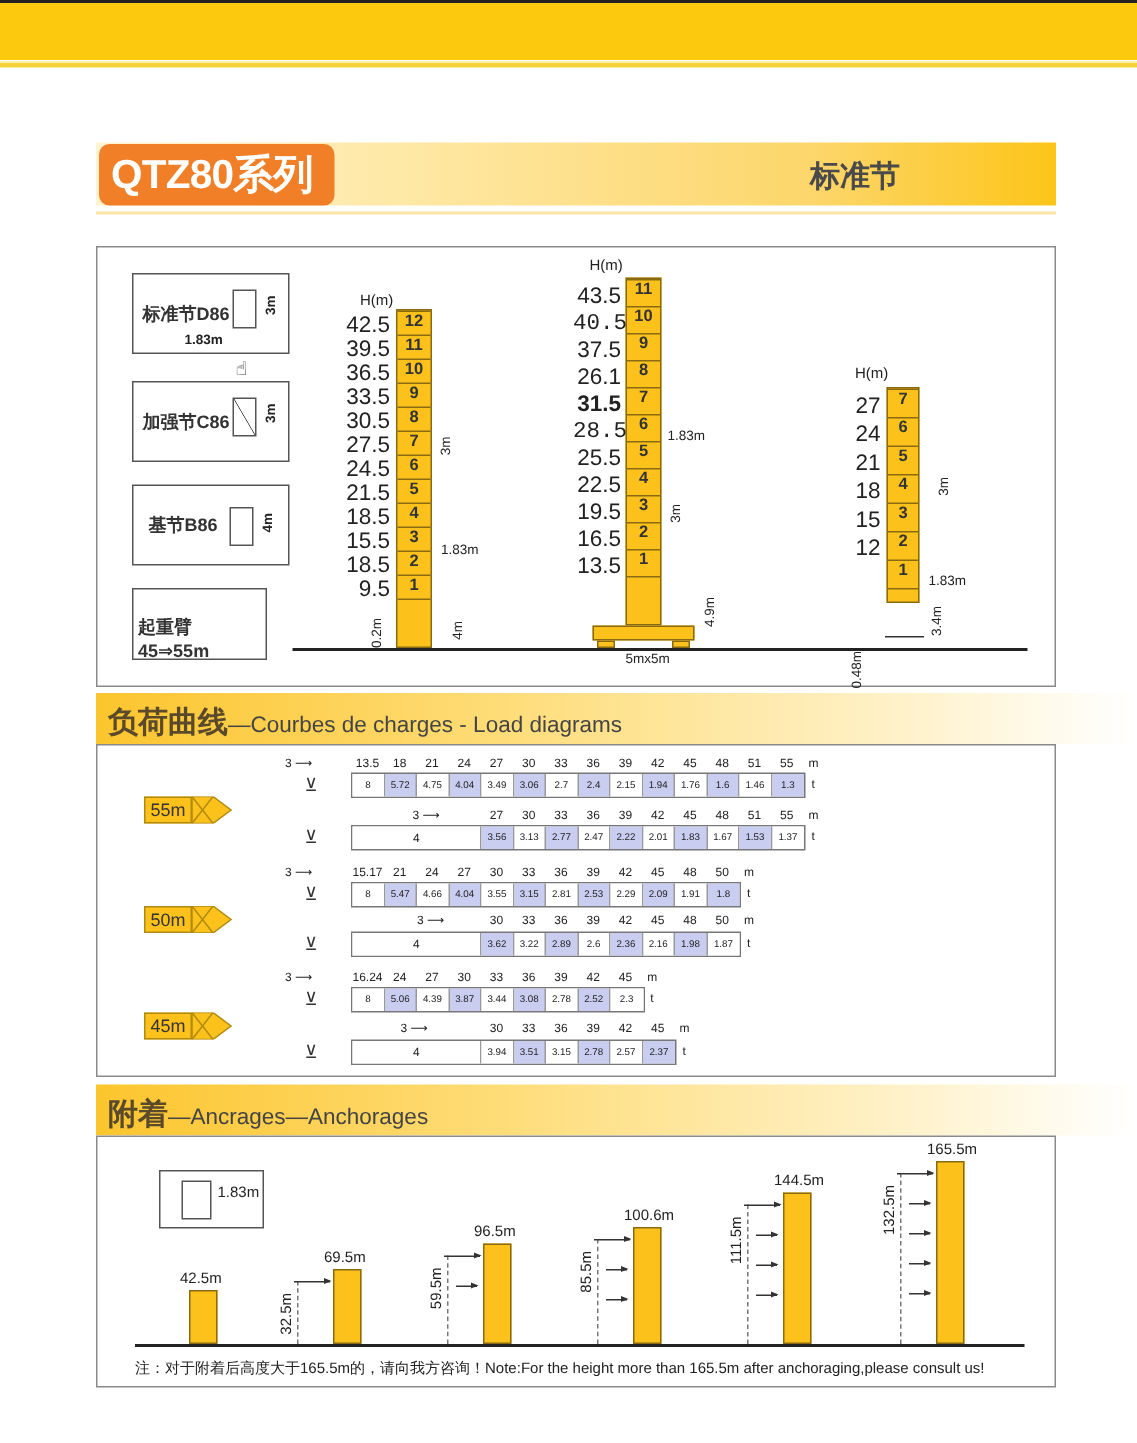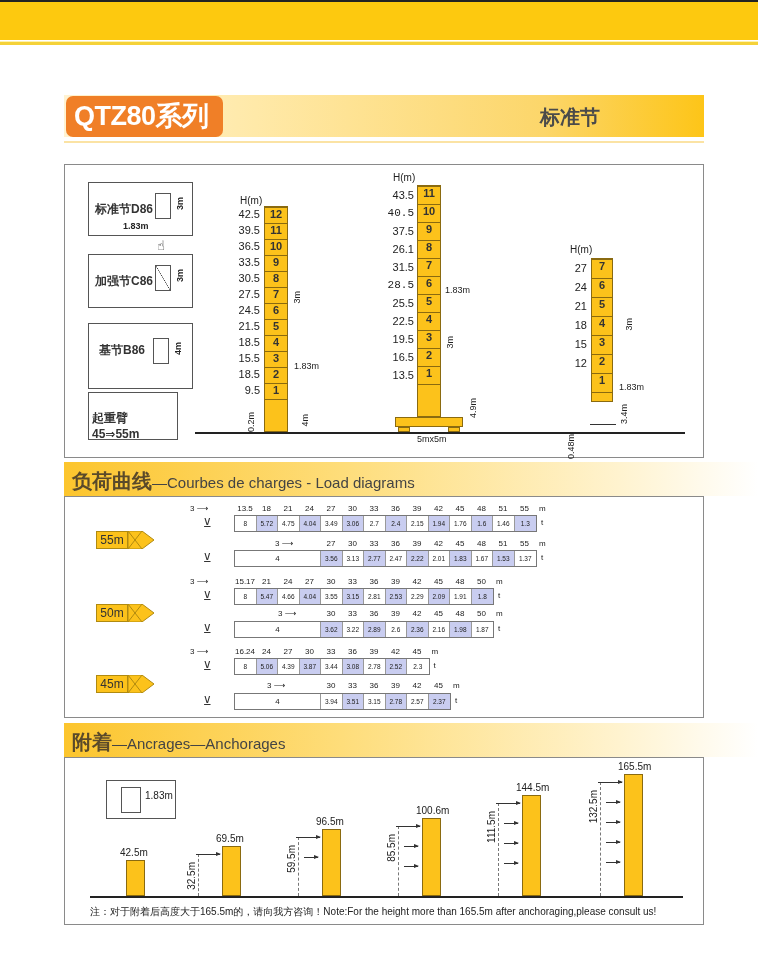--- a/index.html
+++ b/index.html
@@ -34,21 +34,21 @@
   .leg-box .lbl { position: absolute; }
   .sq { position: absolute; border: 1px solid #555; background: #fff; }
   .dim { position: absolute; font-size: 9px; color: #222; }
   .vert { writing-mode: vertical-rl; transform: rotate(180deg); }
   .dash-v { position: absolute; border-left: 1px dashed #777; width: 0; }
   .solid-h { position: absolute; border-top: 1px solid #333; height: 0; }
 
   
   .tower { position: absolute; background: #fcc21b; border: 1px solid #8a6a10; }
   .seg { position: absolute; left: 0; width: 100%; border-top: 1px solid #8a6a10; color: #333; font-size: 11px; font-weight: bold; text-align: center; }
-  .hlabel { position: absolute; font-size: 11px; color: #222; text-align: right; width: 32px; }
+  .hlabel { position: absolute; font-size: 15px; color: #222; text-align: right; width: 32px; }
   .hm-title { position: absolute; font-size: 10px; color: #222; }
   .ground { position: absolute; height: 2px; background: #222; }
 
   
   .row-head { position: absolute; font-size: 8px; color: #222; white-space: nowrap; }
   .hdr-cell { position: absolute; font-size: 8px; text-align: center; width: 24px; }
   .tbl { position: absolute; display: flex; border: 1px solid #777; height: 17px; }
   .cell { width: 21px; border-right: 1px solid #999; font-size: 6.5px; line-height: 15px; text-align: center; background: #fff; }
   .cell:last-child { border-right: none; }
   .cell.hl { background: #c9cdf0; }
@@ -85,21 +85,21 @@
   <span class="dim" style="left:34px;top:38px;">1.83m</span>
 </div>
 <div class="cursor">☝</div>
 
 <div class="leg-box" style="left:88px;top:254px;width:105px;height:54px;">
   <span class="lbl" style="left:6px;top:18px;">加强节C86</span>
   <div class="sq" style="left:66px;top:10px;width:16px;height:26px;background:linear-gradient(to top right,#fff 48%,#333 50%,#fff 52%);"></div>
   <span class="dim vert" style="left:86px;top:14px;">3m</span>
 </div>
 
-<div class="leg-box" style="left:88px;top:323px;width:105px;height:66px;">
+<div class="leg-box" style="left:88px;top:323px;width:105px;height:54px;">
   <span class="lbl" style="left:10px;top:18px;">基节B86</span>
   <div class="sq" style="left:64px;top:14px;width:16px;height:26px;"></div>
   <span class="dim vert" style="left:84px;top:18px;">4m</span>
 </div>
 
 <div class="leg-box" style="left:88px;top:392px;width:90px;height:48px;">
   <span class="lbl" style="left:3px;top:17px;">起重臂 45⇒55m</span>
 </div>
 
 <div class="ground" style="left:195px;top:432px;width:490px;"></div>
@@ -152,21 +152,21 @@
   <div class="seg" style="top:180px;height:18px;">1</div>
   <div class="seg" style="top:198px;height:34px;"></div>
 </div>
 <div style="position:absolute;left:395px;top:417px;width:68px;height:10px;background:#fcc21b;border:1px solid #8a6a10;"></div>
 <div style="position:absolute;left:398px;top:427px;width:12px;height:5px;background:#fcc21b;border:1px solid #8a6a10;"></div>
 <div style="position:absolute;left:448px;top:427px;width:12px;height:5px;background:#fcc21b;border:1px solid #8a6a10;"></div>
 <div class="hlabel" style="left:382px;top:189px;">43.5</div>
 <div class="hlabel" style="left:382px;top:207px;font-family:Liberation Mono, monospace;">40.5</div>
 <div class="hlabel" style="left:382px;top:225px;">37.5</div>
 <div class="hlabel" style="left:382px;top:243px;">26.1</div>
-<div class="hlabel" style="left:382px;top:261px;">31.5</div>
+<div class="hlabel" style="left:382px;top:261px;font-weight:bold;">31.5</div>
 <div class="hlabel" style="left:382px;top:279px;font-family:Liberation Mono, monospace;">28.5</div>
 <div class="hlabel" style="left:382px;top:297px;">25.5</div>
 <div class="hlabel" style="left:382px;top:315px;">22.5</div>
 <div class="hlabel" style="left:382px;top:333px;">19.5</div>
 <div class="hlabel" style="left:382px;top:351px;">16.5</div>
 <div class="hlabel" style="left:382px;top:369px;">13.5</div>
 <span class="dim" style="left:445px;top:285px;">1.83m</span>
 <span class="dim vert" style="left:445px;top:336px;">3m</span>
 <span class="dim vert" style="left:468px;top:398px;">4.9m</span>
 <span class="dim" style="left:417px;top:434px;">5mx5m</span>

